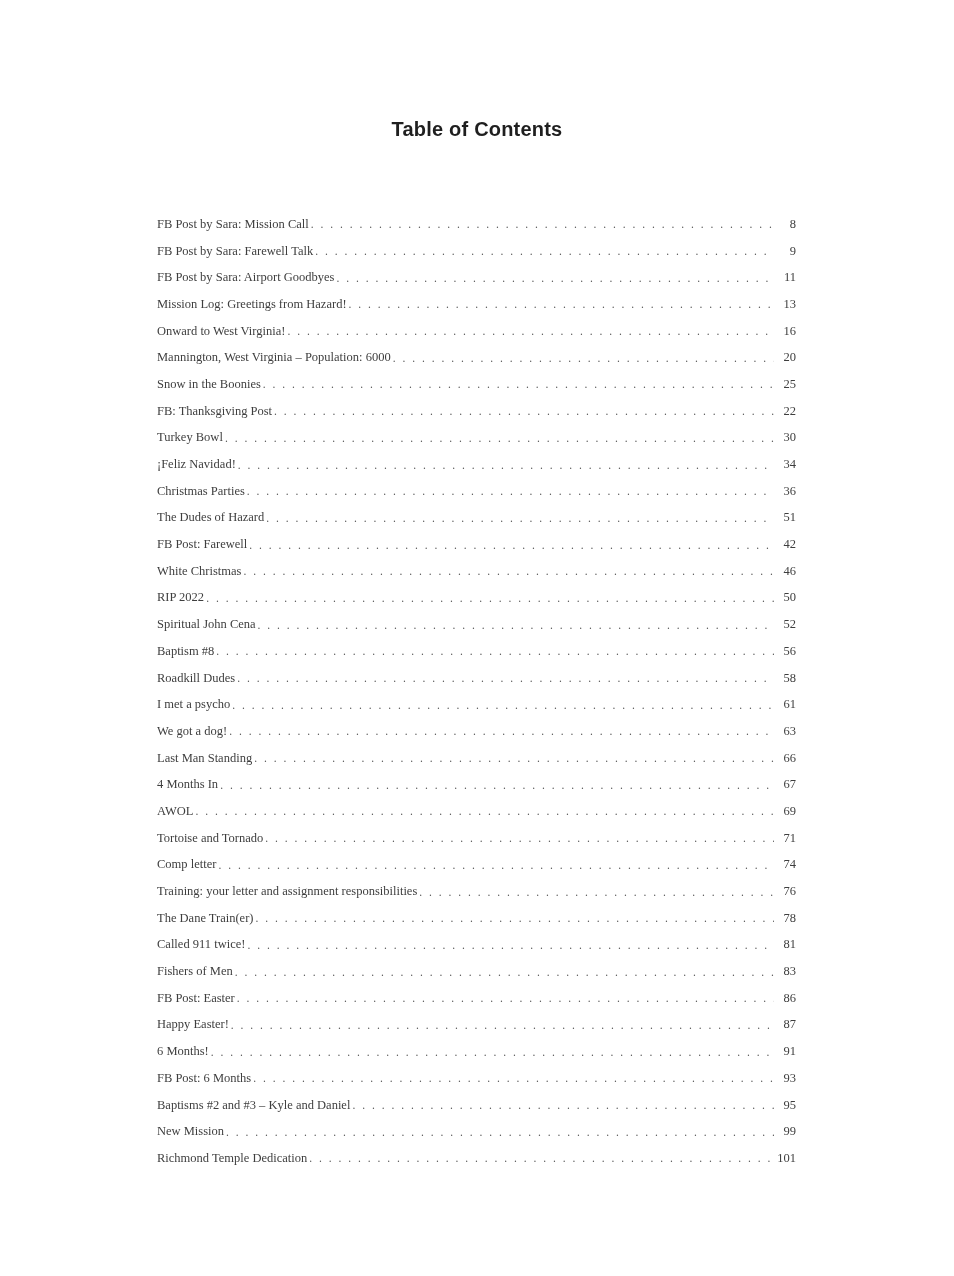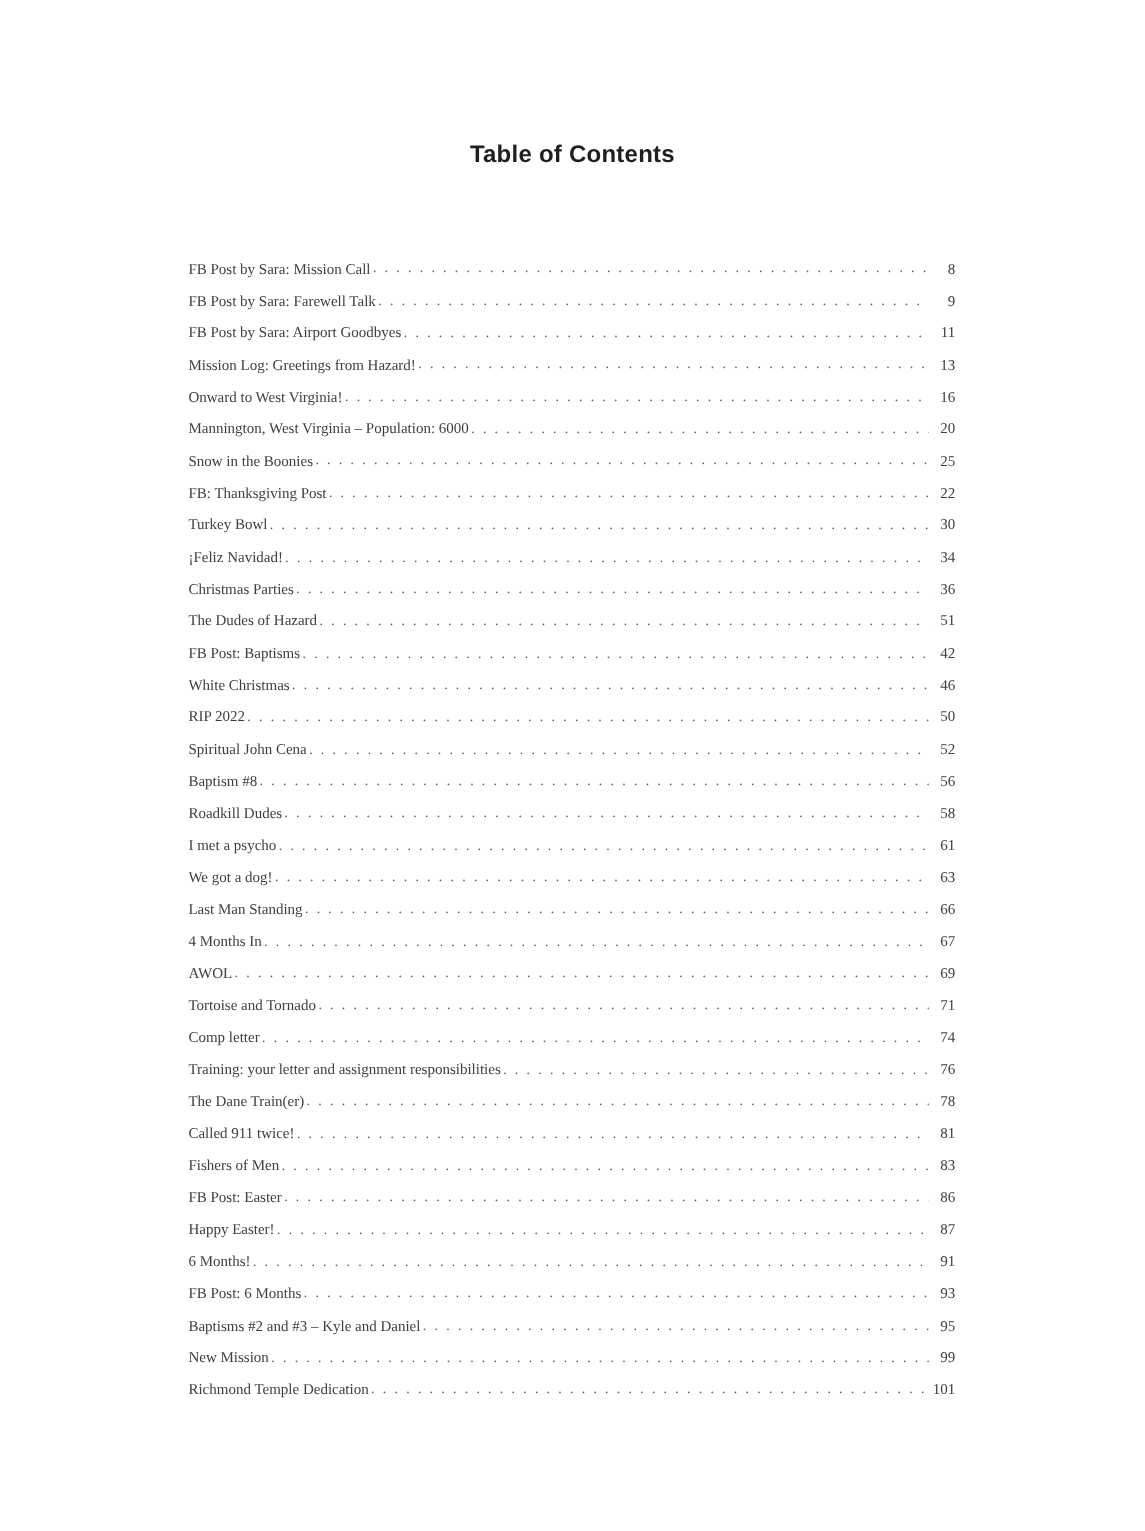--- a/index.html
+++ b/index.html
@@ -134,21 +134,21 @@
     <span class="toc-page">36</span>
   </div>
 
   <div class="toc-row">
     <span class="toc-label">The Dudes of Hazard</span>
     <span class="toc-leader" aria-hidden="true"> . . . . . . . . . . . . . . . . . . . . . . . . . . . . . . . . . . . . . . . . . . . . . . . . . . . . . . . . . . . . . . . . . . . . . . . . . . . . . . . . . . . . . . . . . . . . . . . . . . . . . . . . . . . . . . . . . . . . . . . . . . . . . . . . . . . . . . . . . . . . . . . . . . . . . .</span>
     <span class="toc-page">51</span>
   </div>
 
   <div class="toc-row">
-    <span class="toc-label">FB Post: Baptisms</span>
+    <span class="toc-label">FB Post: Farewell</span>
     <span class="toc-leader" aria-hidden="true"> . . . . . . . . . . . . . . . . . . . . . . . . . . . . . . . . . . . . . . . . . . . . . . . . . . . . . . . . . . . . . . . . . . . . . . . . . . . . . . . . . . . . . . . . . . . . . . . . . . . . . . . . . . . . . . . . . . . . . . . . . . . . . . . . . . . . . . . . . . . . . . . . . . . . . .</span>
     <span class="toc-page">42</span>
   </div>
 
   <div class="toc-row">
     <span class="toc-label">White Christmas</span>
     <span class="toc-leader" aria-hidden="true"> . . . . . . . . . . . . . . . . . . . . . . . . . . . . . . . . . . . . . . . . . . . . . . . . . . . . . . . . . . . . . . . . . . . . . . . . . . . . . . . . . . . . . . . . . . . . . . . . . . . . . . . . . . . . . . . . . . . . . . . . . . . . . . . . . . . . . . . . . . . . . . . . . . . . . .</span>
     <span class="toc-page">46</span>
   </div>
 

